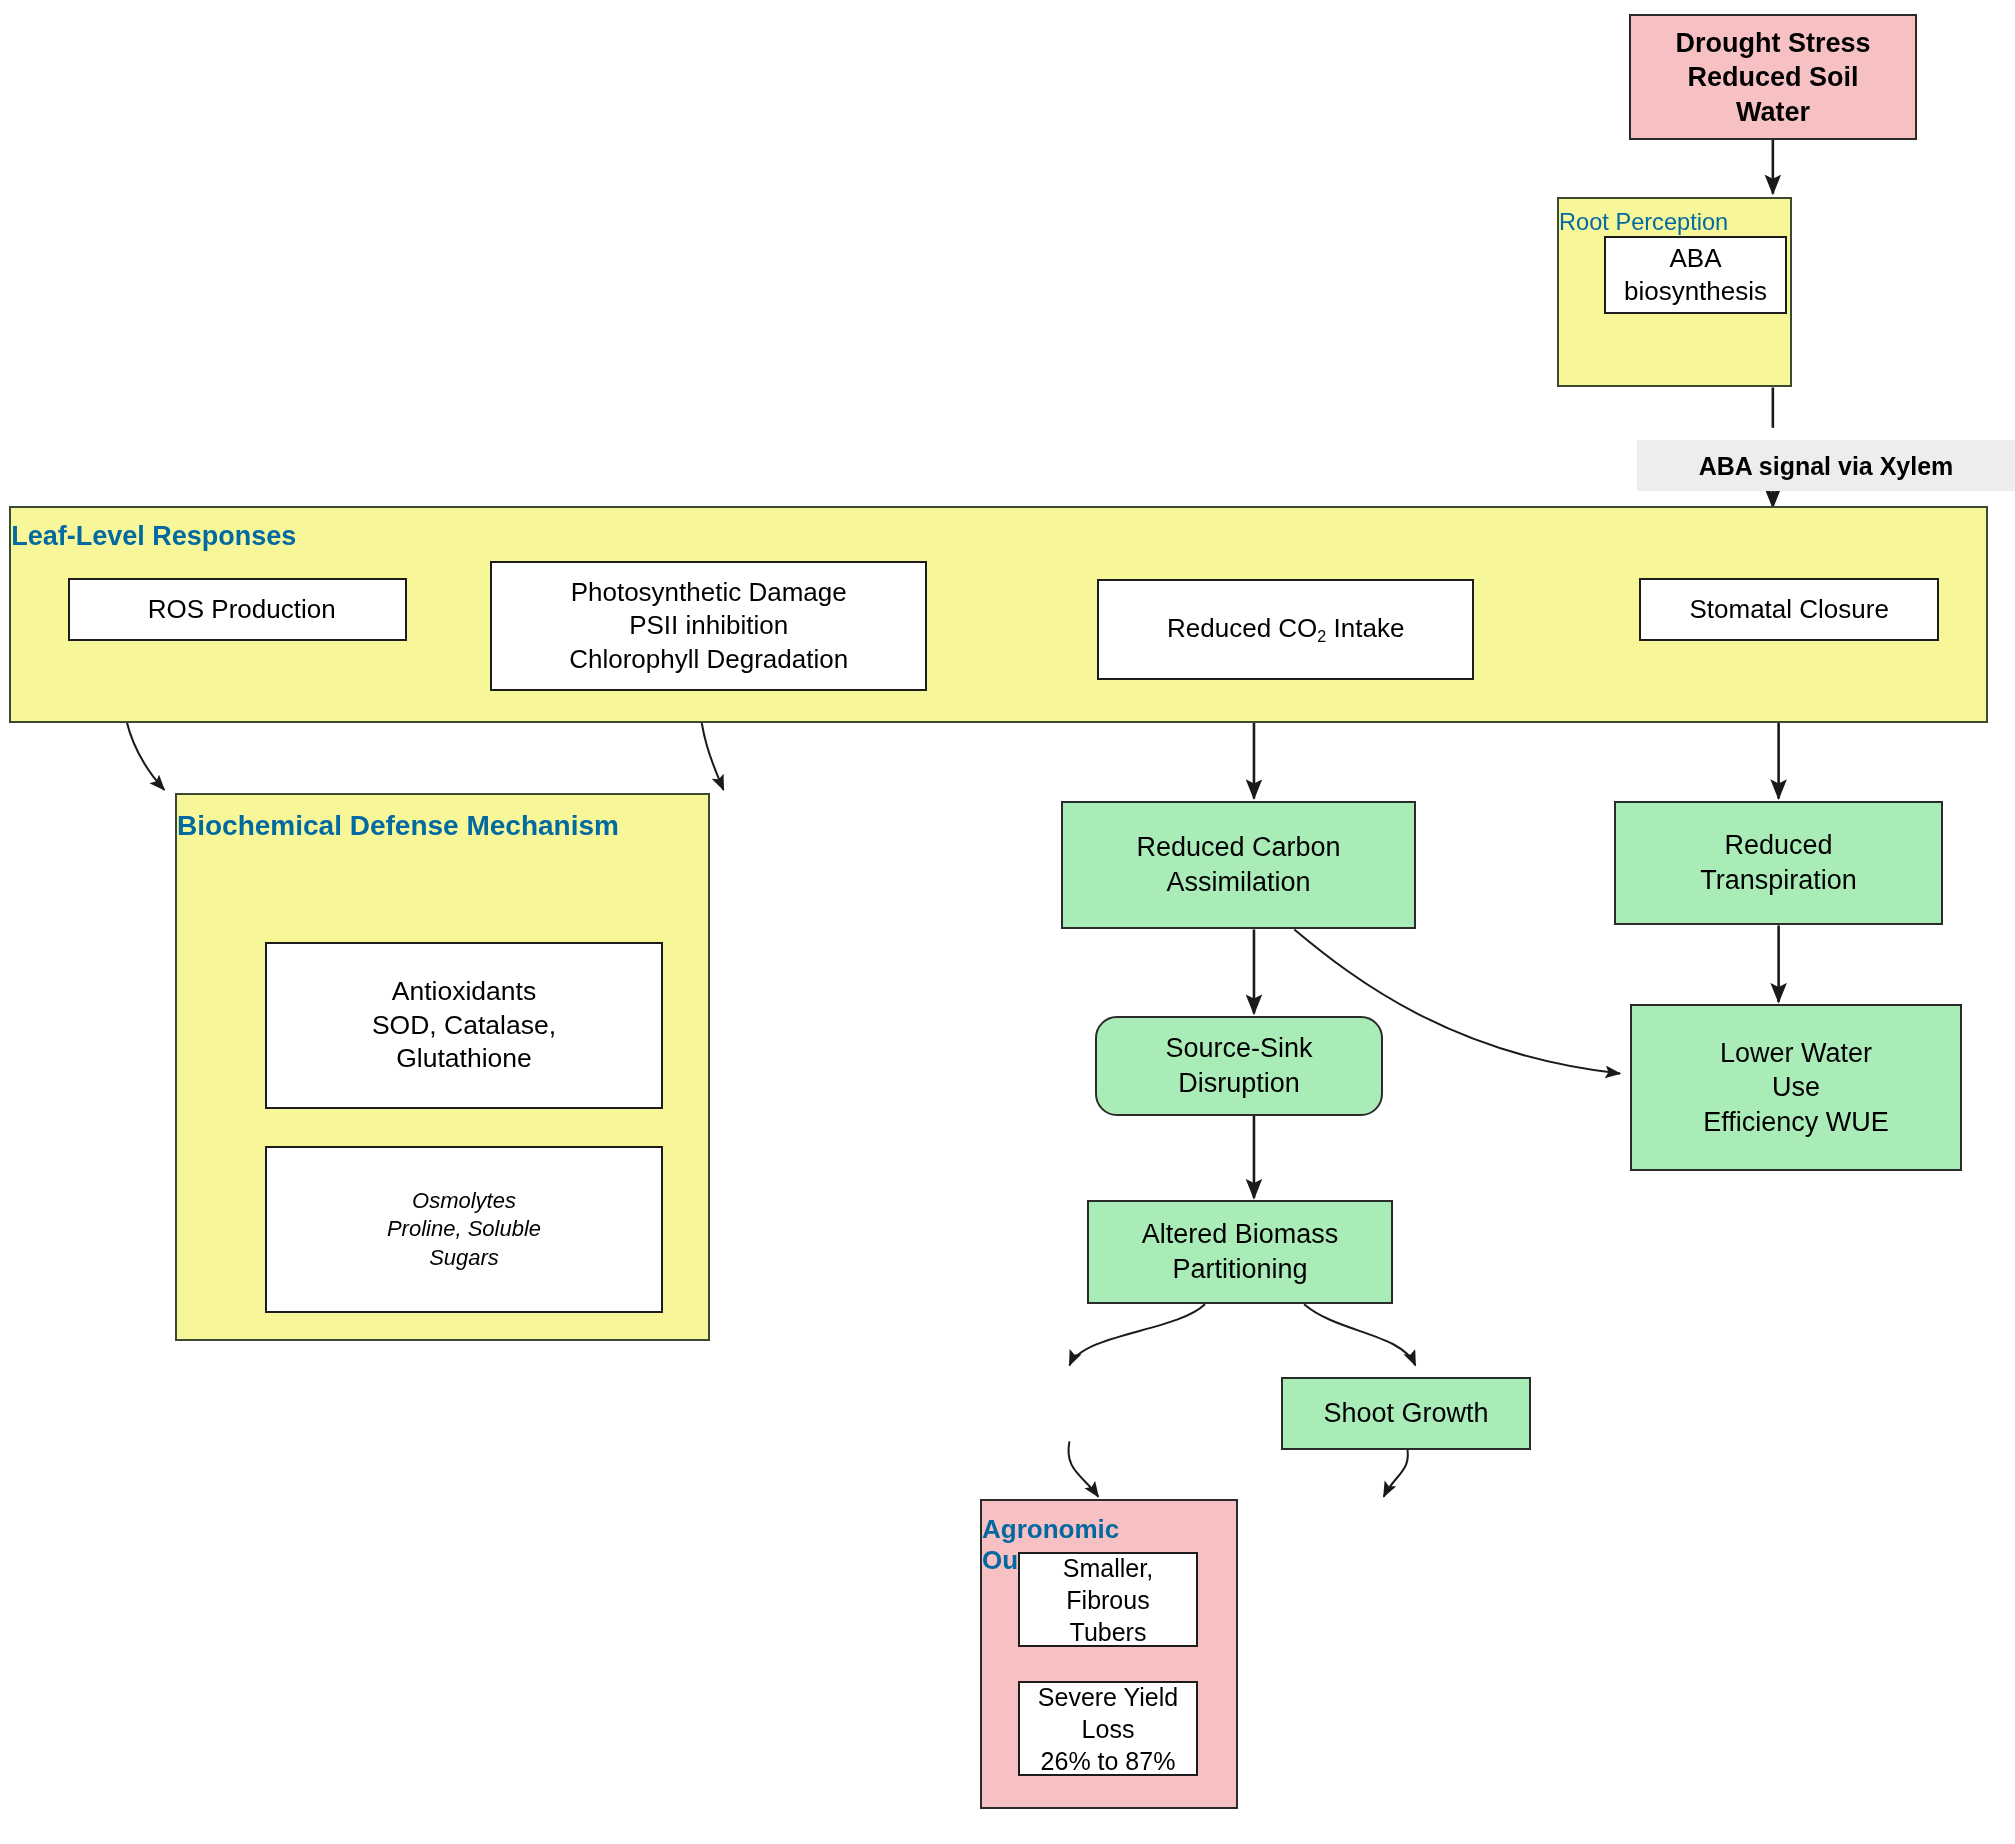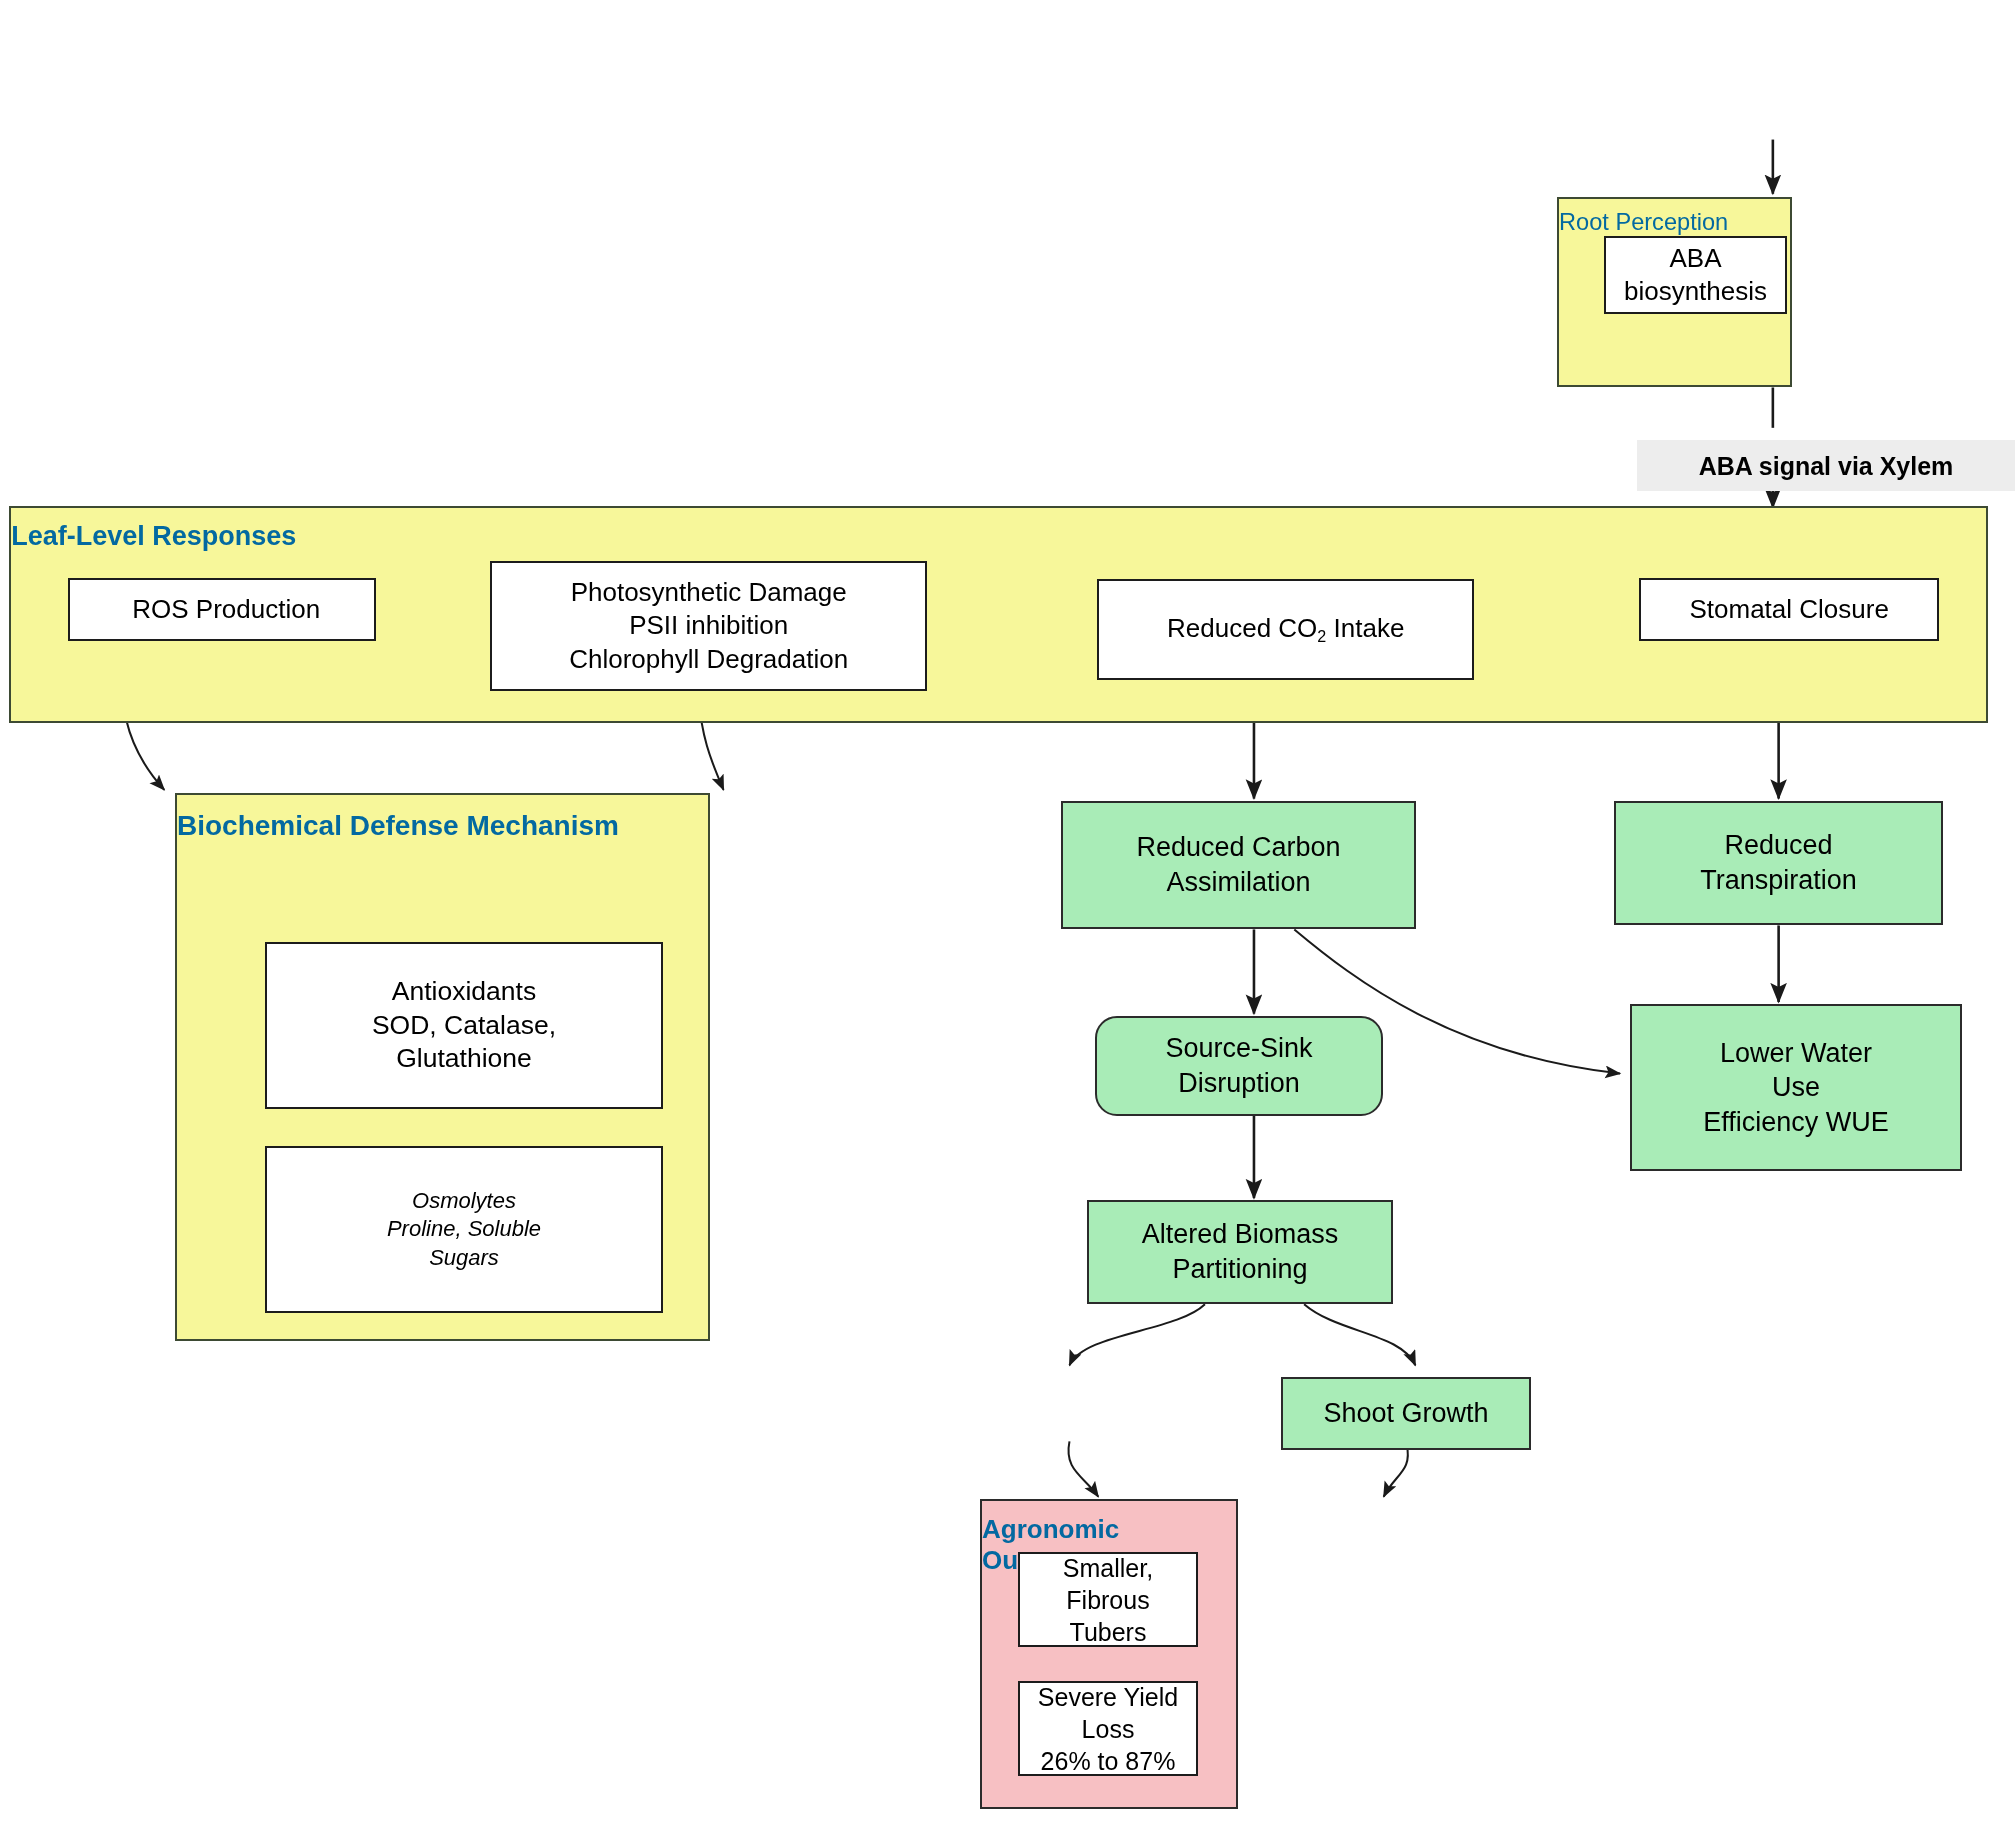--- a/index.html
+++ b/index.html
@@ -108,32 +108,35 @@
 
     <path class="wire-thin" d="M2090,2262 C2040,2310 1880,2312 1855,2368" marker-end="url(#ah)"></path>
 
     <path class="wire-thin" d="M2262,2262 C2320,2312 2430,2312 2455,2368" marker-end="url(#ah)"></path>
 
     <path class="wire-thin" d="M1855,2500 C1845,2550 1880,2560 1905,2596" marker-end="url(#ah)"></path>
 
     <path class="wire-thin" d="M2440,2506 C2450,2552 2420,2556 2400,2596" marker-end="url(#ah)"></path>
   </svg>
 
+  <div class="node fill-pink bold" style="left:1629px; top:14.4px; width:288px; height:126px; font-size:27px;">Drought Stress
+Reduced Soil
+Water</div>
 
   <div class="group fill-yellow" style="left:1557px; top:197px; width:235px; height:190px;">
     <div class="group-title" style="top:10.4px; font-size:23.6px;">Root Perception</div>
     <div class="node fill-white" style="left:45px; top:37px; width:183px; height:78px; font-size:26px;">ABA biosynthesis</div>
   </div>
 
   <div class="node fill-grey bold" style="left:1637px; top:428px; width:378px; height:51px; font-size:25px;margin-top:12px;">ABA signal via Xylem</div>
 
   <div class="group fill-yellow" style="left:9.2px; top:506px; width:1979px; height:217px;">
     <div class="group-title bold" style="top:12.7px; font-size:27px;">Leaf-Level Responses</div>
 
-    <div class="node fill-white" style="left:57px; top:70px; width:308px; height:63px; font-size:26px;padding-left:8px;">ROS Production</div>
+    <div class="node fill-white" style="left:57px; top:70px; width:339px; height:63px; font-size:26px;padding-left:8px;">ROS Production</div>
 
     <div class="node fill-white" style="left:479px; top:53px; width:437px; height:130px; font-size:26px;">Photosynthetic Damage
 PSII inhibition
 Chlorophyll Degradation</div>
 
     <div class="node fill-white" style="left:1086px; top:71px; width:377px; height:101px; font-size:26px;"><span><span>Reduced CO</span><sub>2</sub><span> Intake</span></span></div>
 
     <div class="node fill-white" style="left:1628px; top:70px; width:300px; height:63px; font-size:26px;">Stomatal Closure</div>
   </div>
 

